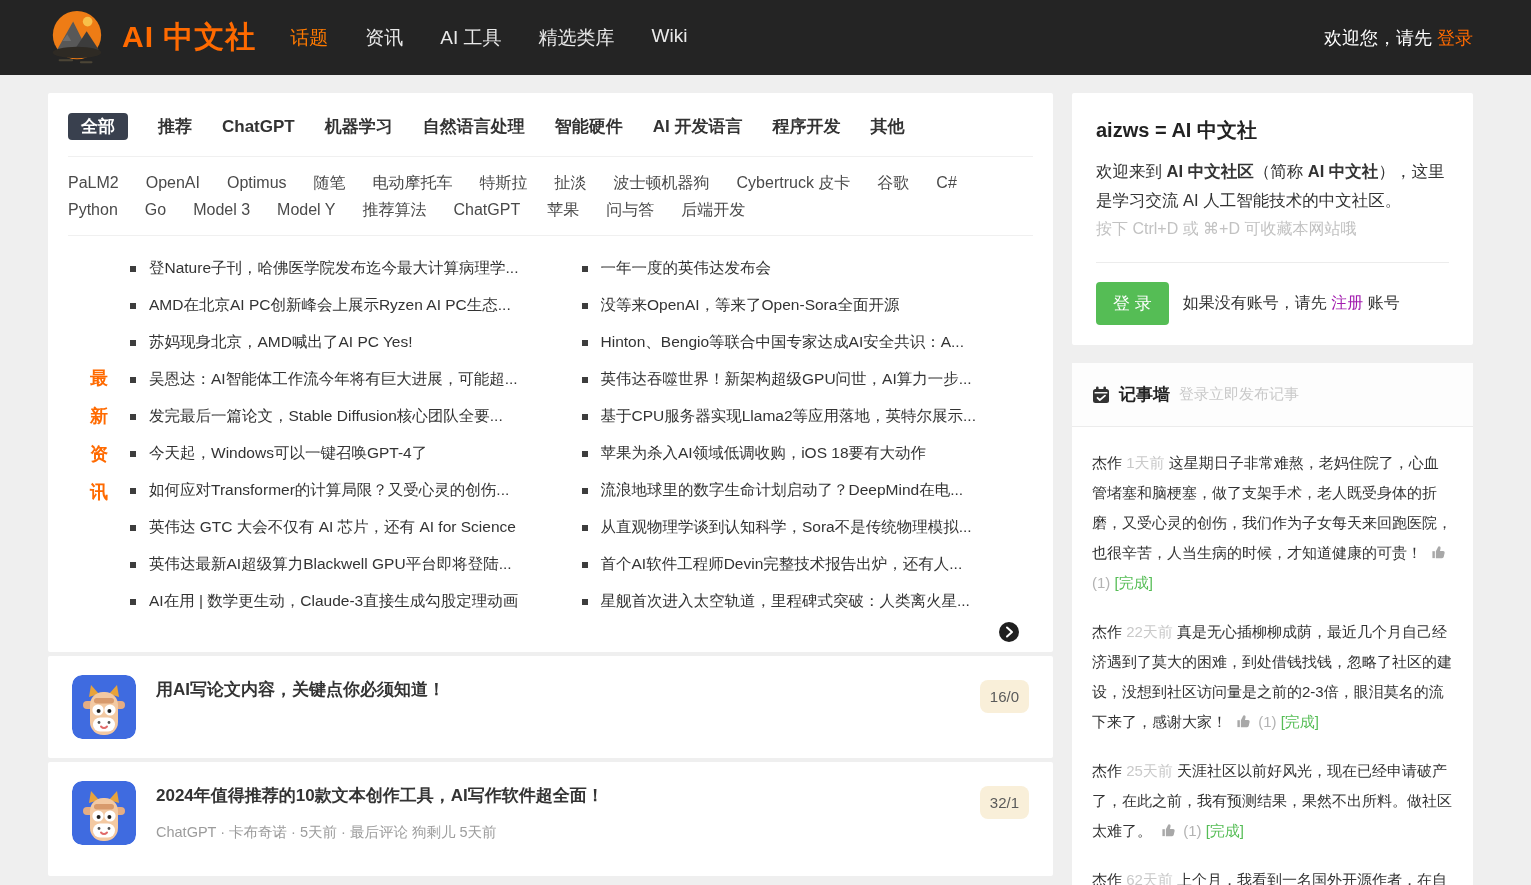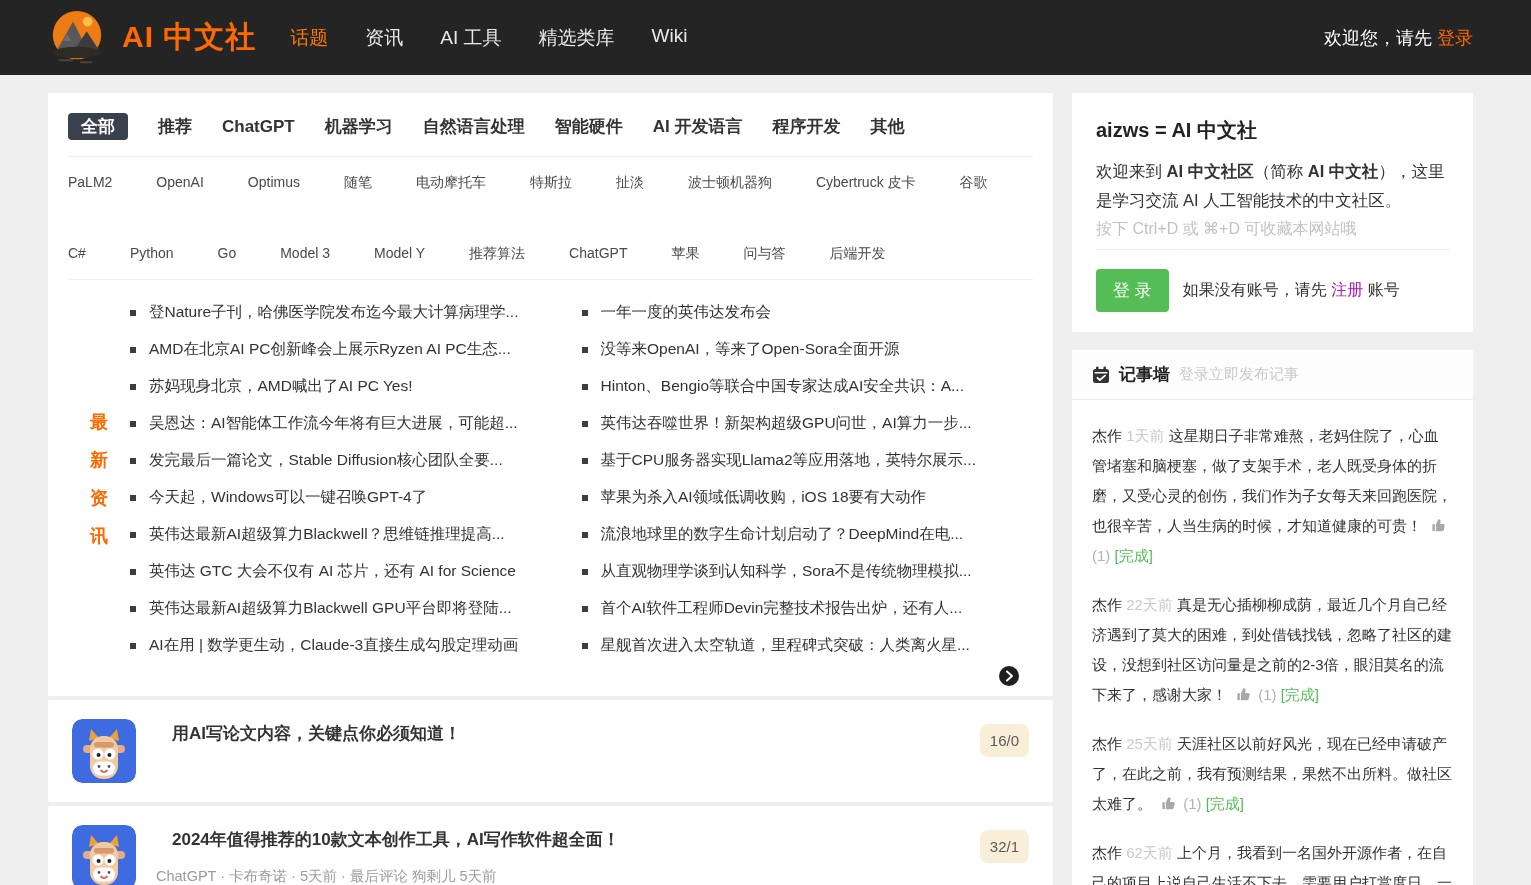--- a/index.html
+++ b/index.html
@@ -32,22 +32,22 @@
   
   .filter-card { padding: 16px 20px 6px; }
   .tag-row { display: flex; flex-wrap: wrap; align-items: center; }
   .tag-row.primary {
     gap: 30px; font-size: 17px; font-weight: 700; color: #333;
     padding-bottom: 12px; border-bottom: 1px solid #f0f0f0;
   }
   .ptag { cursor: pointer; padding: 6px 0; }
   .ptag.active { background: #39404e; color: #fff; padding: 2px 13px; border-radius: 4px; }
   .tag-row.secondary {
-    column-gap: 27px; row-gap: 0; font-size: 14px; color: #4a4a4a;
-    padding: 12px 0; border-bottom: 1px solid #f0f0f0; line-height: 27px; gap: 44px;
+    column-gap: 27px; row-gap: 0; font-size: 16px; color: #4a4a4a;
+    padding: 12px 0; border-bottom: 1px solid #f0f0f0; line-height: 27px;
   }
   .stag { cursor: pointer; }
   
   .news-wrap { display: flex; padding-top: 14px; }
   .news-label {
     width: 62px; flex: none; align-self: center;
     display: flex; flex-direction: column; align-items: center; gap: 14px;
     color: #ff6a00; font-weight: 700; font-size: 18px;
   }
   .news-col { list-style: none; margin: 0; padding: 0; flex: 1; min-width: 0; }
@@ -57,49 +57,49 @@
     color: #333; text-decoration: none; cursor: pointer;
     white-space: nowrap; overflow: hidden; max-width: 452px; display: inline-block;
   }
   .more-row { display: flex; justify-content: flex-end; padding: 2px 14px 4px 0; height: 26px; }
   .more-btn { background: none; border: none; padding: 0; cursor: pointer; line-height: 0; }
   
   .topic-card { margin-top: 4px; padding: 19px 24px; display: flex; gap: 20px; }
   .avatar { width: 64px; height: 64px; flex: none; border-radius: 10px; overflow: hidden; line-height: 0; }
   .topic-body { flex: 1; min-width: 0; }
   .topic-title {
-    margin: 3px 16px 0; font-size: 17px; font-weight: 700; color: #333; cursor: pointer;
+    margin: 3px 0 0; font-size: 17px; font-weight: 700; color: #333; cursor: pointer;
     white-space: nowrap; overflow: hidden;
   }
   .topic-meta { margin-top: 16px; font-size: 14.5px; color: #9c9c9c; }
   .topic-badge {
     flex: none; align-self: flex-start; margin-top: 5px;
     background: #f9efd9; color: #5a5a5a; font-size: 15px;
     border-radius: 8px; padding: 8px 10px; min-width: 24px; min-height: 33px; text-align: left;
   }
   
   .about-card { padding: 24px 24px 0; }
   .about-title { margin: 0; font-size: 20px; font-weight: 700; color: #222; }
   .about-text { margin: 13px 0 0; font-size: 16.5px; line-height: 29px; color: #333; }
   .about-text b { font-weight: 700; }
   .about-hint { margin: 4px 0 0; font-size: 16px; color: #c2c2c2; }
   .login-row {
-    margin-top: 9px; border-top: 1px solid #ececec;
+    margin-top: 22px; border-top: 1px solid #ececec;
     padding: 19px 0 20px; display: flex; align-items: center; gap: 14px; font-size: 16px;
   }
   .login-btn {
     background: #55bd55; color: #fff; border: none; border-radius: 4px;
     font-size: 17px; padding: 10px 17px; cursor: pointer;
     font-family: inherit;
   }
   .register { color: #a21caf; cursor: pointer; }
   .wall-card { margin-top: 18px; padding-bottom: 10px; }
   .wall-header {
     display: flex; align-items: center; gap: 9px;
-    padding: 13px 20px; border-bottom: 1px solid #ececec; background: #fdfdfd;
+    padding: 20px 20px; border-bottom: 1px solid #ececec; background: #fdfdfd;
   }
   .wall-title { font-size: 17px; font-weight: 700; color: #222; }
   .wall-sub { font-size: 15px; color: #c9c9c9; }
   .wall-body { padding: 2px 20px 0; }
   .note { margin: 19px 0 0; font-size: 15px; line-height: 30px; color: #333; }
   .note .n-author { color: #333; }
   .note .n-time { color: #c9c9c9; }
   .note .n-like { color: #b3b3b3; }
   .note .n-done { color: #55bd55; cursor: pointer; }
   .thumb { display: inline-block; vertical-align: -2px; margin: 0 3px 0 9px; cursor: pointer; line-height: 0; }
@@ -200,21 +200,21 @@
             <li>
               <span class="bullet"></span>
               <a>发完最后一篇论文，Stable Diffusion核心团队全要...</a>
             </li>
             <li>
               <span class="bullet"></span>
               <a>今天起，Windows可以一键召唤GPT-4了</a>
             </li>
             <li>
               <span class="bullet"></span>
-              <a>英伟达最新AI超级算力Blackwell？思维链推理提高...</a>
+              <a>如何应对Transformer的计算局限？又受心灵的创伤...</a>
             </li>
             <li>
               <span class="bullet"></span>
               <a>英伟达 GTC 大会不仅有 AI 芯片，还有 AI for Science</a>
             </li>
             <li>
               <span class="bullet"></span>
               <a>英伟达最新AI超级算力Blackwell GPU平台即将登陆...</a>
             </li>
             <li>

